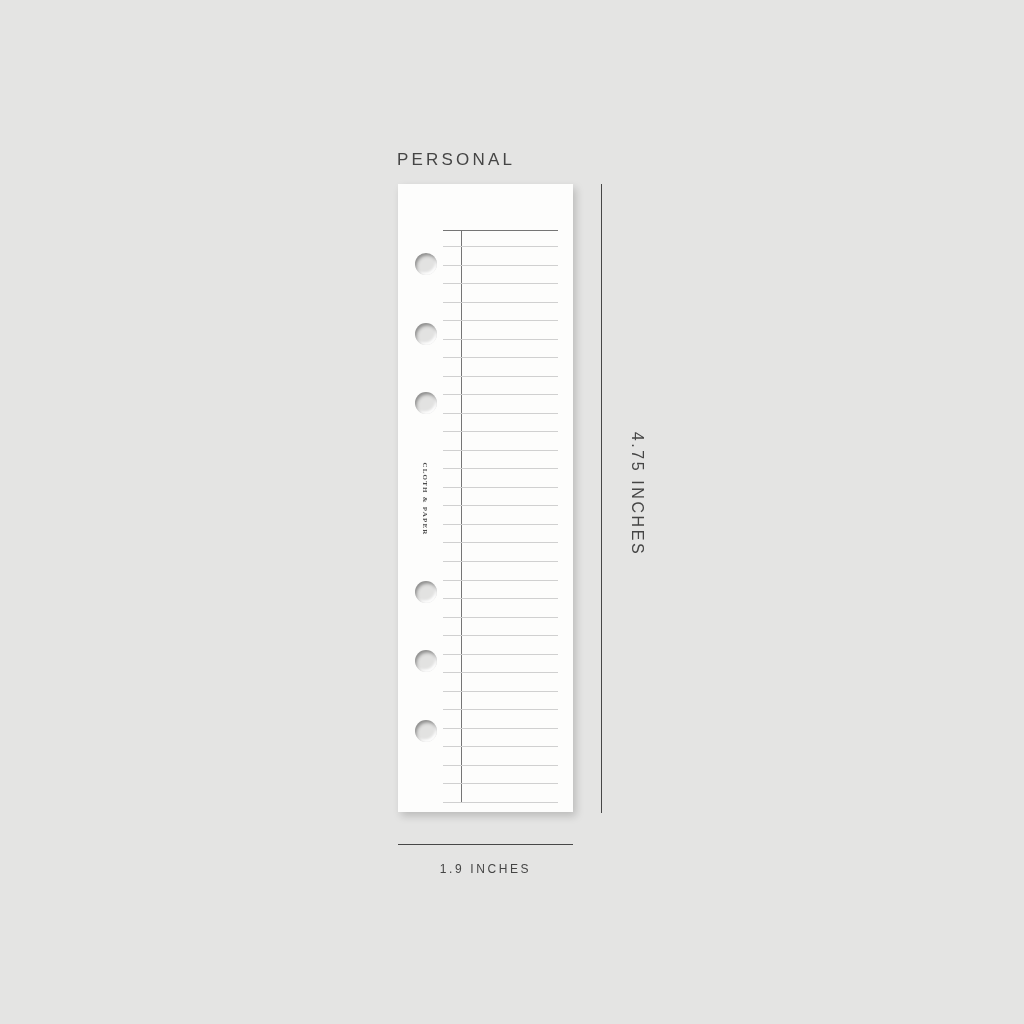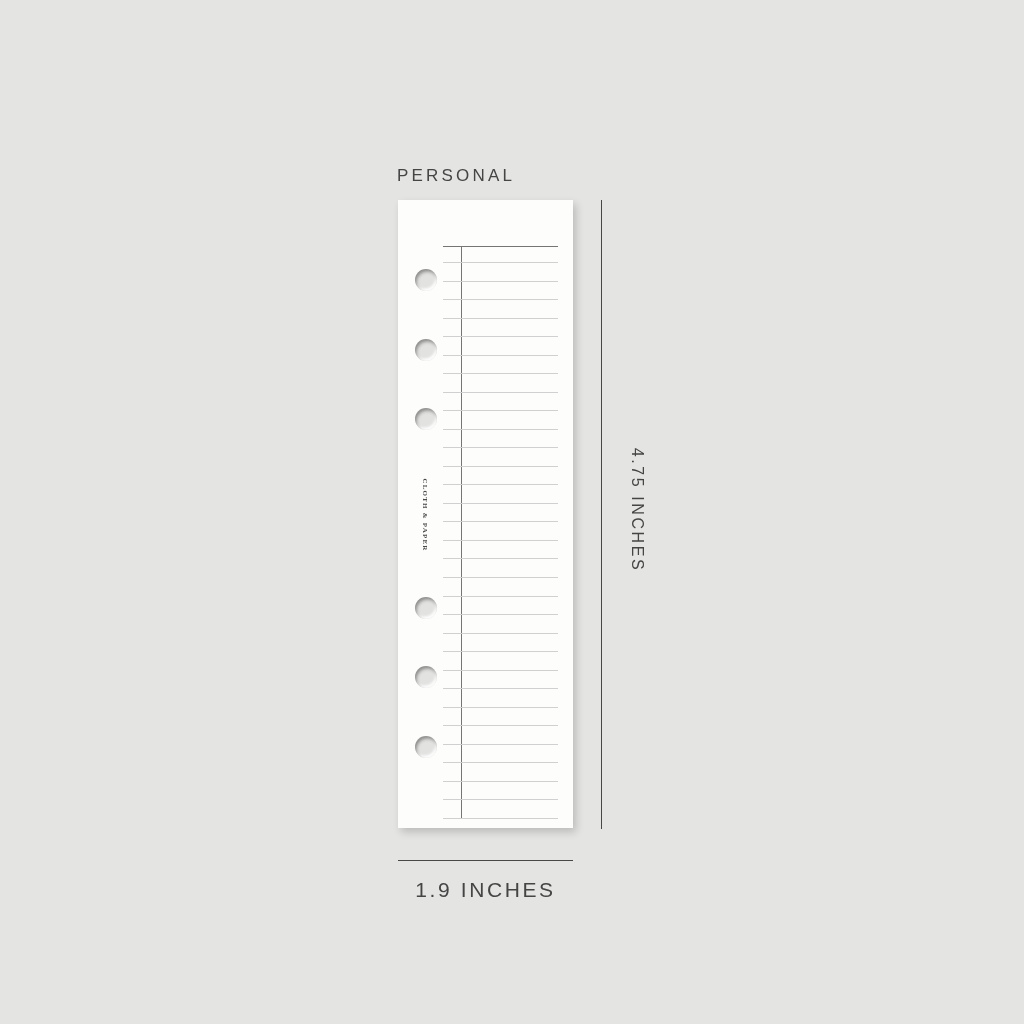--- a/index.html
+++ b/index.html
@@ -3,21 +3,21 @@
 <meta charset="utf-8">
 <style>
   html, body { margin: 0; padding: 0; }
   body {
     width: 1024px; height: 1024px;
     background: #e4e4e3;
     font-family: "Liberation Sans", sans-serif;
     position: relative;
     overflow: hidden;
   }
-  .stage { position: absolute; inset: 0; margin-top: 16px; }
+  .stage { position: absolute; inset: 0; }
 
   
   .size-label {
     position: absolute;
     left: 397px; top: 150px;
     font-size: 17px;
     letter-spacing: 3.2px;
     color: #454545;
     white-space: nowrap;
   }
@@ -109,21 +109,21 @@
     position: absolute;
     left: 398px; top: 844px;
     width: 175px; height: 1px;
     background: #474747;
   }
   .dim-label-h {
     position: absolute;
     left: 373px; top: 862px;
     width: 225px;
     text-align: center;
-    font-size: 21px;
+    font-size: 12px;
     letter-spacing: 2.6px;
     color: #454545;
     white-space: nowrap;
   }
 </style>
 </head>
 <body>
 
 <div class="stage">
 

